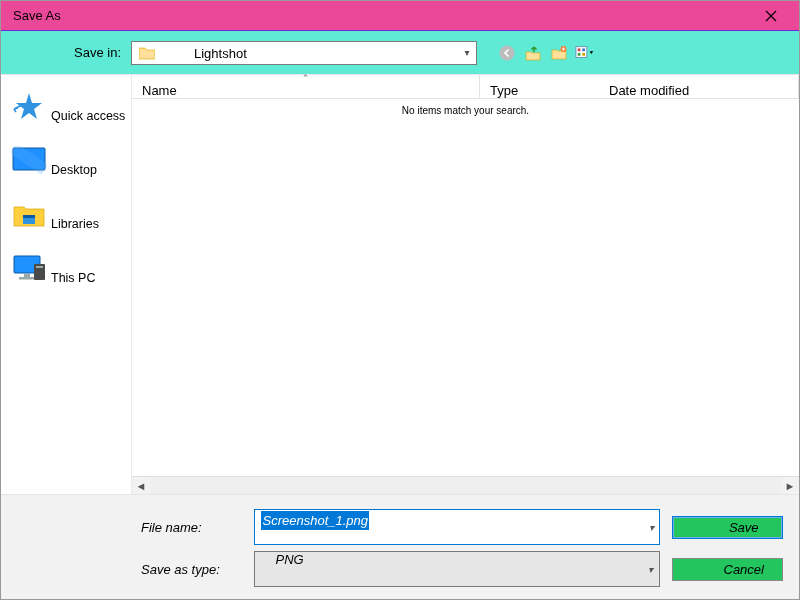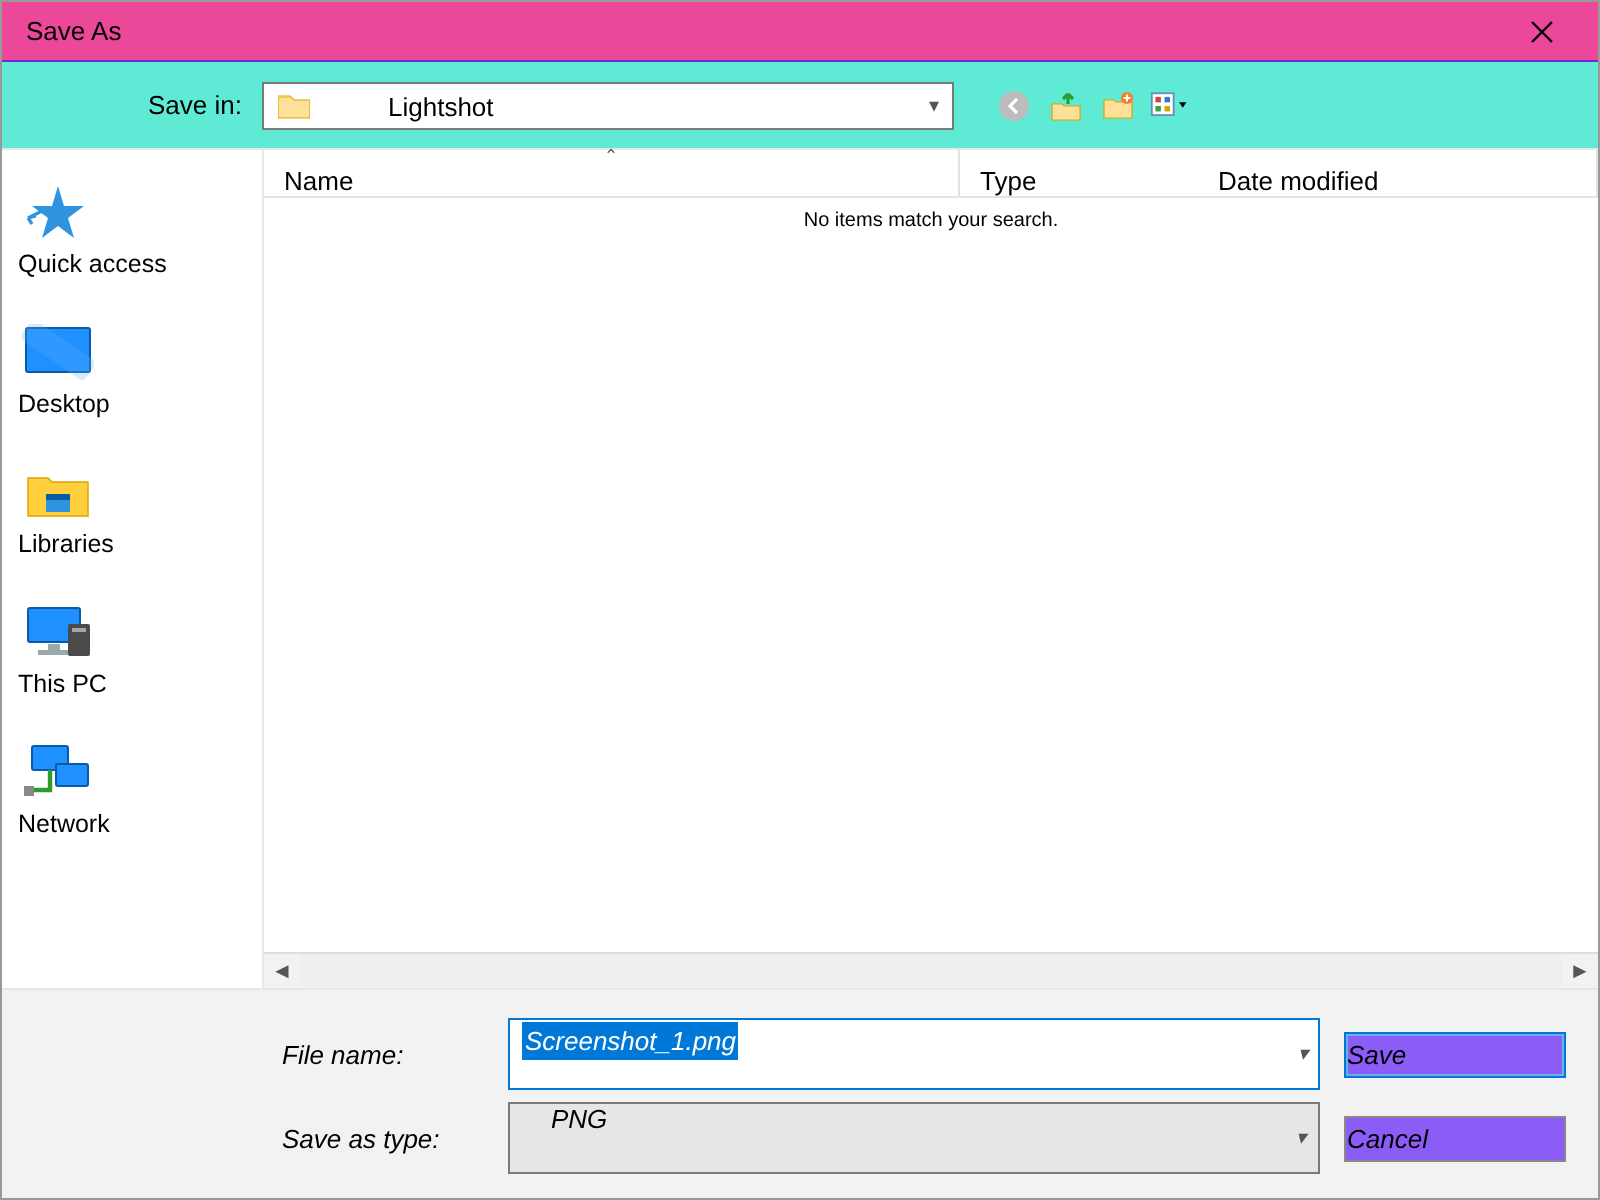--- a/index.html
+++ b/index.html
@@ -14,21 +14,21 @@
   .savein-label { width: 130px; text-align:right; padding-right:10px; font-size:13px; color:#000; }
   .savein-combo { flex: 0 0 346px; height:24px; border:1px solid #7a7a7a; background:#fff; display:flex; align-items:center; position:relative;gap:32px; }
   .savein-combo .folder-ico { width:18px; height:18px; margin:0 6px; display:flex; align-items:center; justify-content:center;}
   .savein-combo .txt { flex:1; font-size:13px; padding-top:1px;}
   .savein-combo .dd { width:18px; height:100%; display:flex; align-items:center; justify-content:center; color:#555; font-size:10px; border-left:0;}
   .nav-icons { display:flex; gap:6px; margin-left:20px; align-items:center;}
   .nav-icons .ic { width:20px; height:20px; display:flex; align-items:center; justify-content:center; cursor:pointer; }
 
   .body-row { flex:1; display:flex; min-height:0; }
   .places { width:130px; background:#fff; padding-top:8px; display:flex; flex-direction:column; align-items:center; gap:8px;}
-  .place { width:100%; display:flex; flex-direction:column; align-items:flex-start; gap:2px; padding:6px 0; cursor:pointer;margin-left:16px;}
+  .place { width:100%; display:flex; flex-direction:row; align-items:flex-end; gap:2px; padding:6px 0; cursor:pointer;margin-left:16px;}
   .place .plabel { font-size:12.5px; color:#000; }
   .place .pico { width:40px; height:34px; display:flex; align-items:center; justify-content:center; }
 
   .listarea { flex:1; border-left:1px solid #e9e9e9; display:flex; flex-direction:column; background:#fff; min-width:0;}
   .cols { height:24px; border-bottom:1px solid #e3e3e3; display:flex; align-items:center; font-size:13px; color:#000;}
   .col { height:100%; display:flex; align-items:flex-end; padding-left:10px; border-right:1px solid #e3e3e3; position:relative;}
   .col.name { width:348px; }
   .col.date { width:200px; }
   .col.type { flex:1; border-right:none;}
   .sort-caret { font-size:9px; color:#666; position:absolute; left:50%; top:-2px; transform:translateX(-50%);}
@@ -41,21 +41,21 @@
   .bottom { padding:8px 16px 12px 0; background:#f2f2f2; border-top:1px solid #e6e6e6;font-style:italic; }
   .brow { display:flex; align-items:center; margin-top:6px; }
   .blabel { width:255px; text-align:left; padding-left:140px; font-size:13px; }
   .binput-wrap { flex:0 0 406px; height:36px; position:relative;}
   .fn-input { width:100%; height:100%; border:1px solid #0078d7; background:#fff; font-size:13px; padding:0 20px 0 6px;}
   .fn-input.sel { background:#fff; }
   .fn-input .seltxt { background:#0078d7; color:#fff; padding:0 1px; display:inline-block; line-height:19px; margin-top:1px;}
   .fn-input .dd, .st-select .dd { position:absolute; right:0; top:0; width:18px; height:100%; display:flex; align-items:center; justify-content:center; font-size:10px; color:#555; border-left:0;}
   .st-select { width:100%; height:100%; border:1px solid #7a7a7a; background:#e6e6e6; display:flex; align-items:flex-start; padding-left:20px; font-size:13px; position:relative;}
   .btncol { width:112px; margin-left:12px;}
-  .wbtn { width:100%; height:23px; border:1px solid #888; background:#8b5cf6; font-size:13px; display:flex; align-items:center; justify-content:flex-start; cursor:pointer;}
+  .wbtn { width:100%; height:23px; border:1px solid #888; background:#22c55e; font-size:13px; display:flex; align-items:center; justify-content:center; cursor:pointer;padding-left:32px;}
   .wbtn.default { border:1px solid #0078d7; box-shadow: inset 0 0 0 1px #6bb1e8;}
 </style>
 </head>
 <body>
 
 <div class="dialog">
 
   <div class="titlebar">
     <span class="title">Save As</span>
     <div class="spacer"></div>
@@ -153,31 +153,20 @@
               <rect x="4" y="3" width="26" height="17" rx="1" fill="#1e90ff" stroke="#0b5aa6"></rect>
               <rect x="14" y="21" width="6" height="3" fill="#9aa"></rect>
               <rect x="9" y="24" width="16" height="2.5" fill="#9aa"></rect>
               <rect x="24" y="11" width="11" height="16" rx="1" fill="#4a4a4a"></rect>
               <rect x="26" y="13" width="7" height="2" fill="#9aa"></rect>
             </svg>
         </div>
         <div class="plabel">This PC</div>
       </div>
 
-      <div class="place">
-        <div class="pico">
-          <svg width="38" height="30" viewBox="0 0 38 30">
-              <rect x="6" y="2" width="18" height="12" rx="1" fill="#1e90ff" stroke="#0b5aa6"></rect>
-              <rect x="18" y="11" width="16" height="11" rx="1" fill="#1e90ff" stroke="#0b5aa6"></rect>
-              <path d="M15 14 L15 24 L4 24" stroke="#2e9b2e" stroke-width="2.2" fill="none"></path>
-              <rect x="2" y="22" width="5" height="5" fill="#888"></rect>
-            </svg>
-        </div>
-        <div class="plabel">Network</div>
-      </div>
 
     </div>
 
     <div class="listarea">
       <div class="cols">
         <div class="col name">
           <span>Name</span>
           <span class="sort-caret">⌃</span>
         </div>
         <div class="col type">

